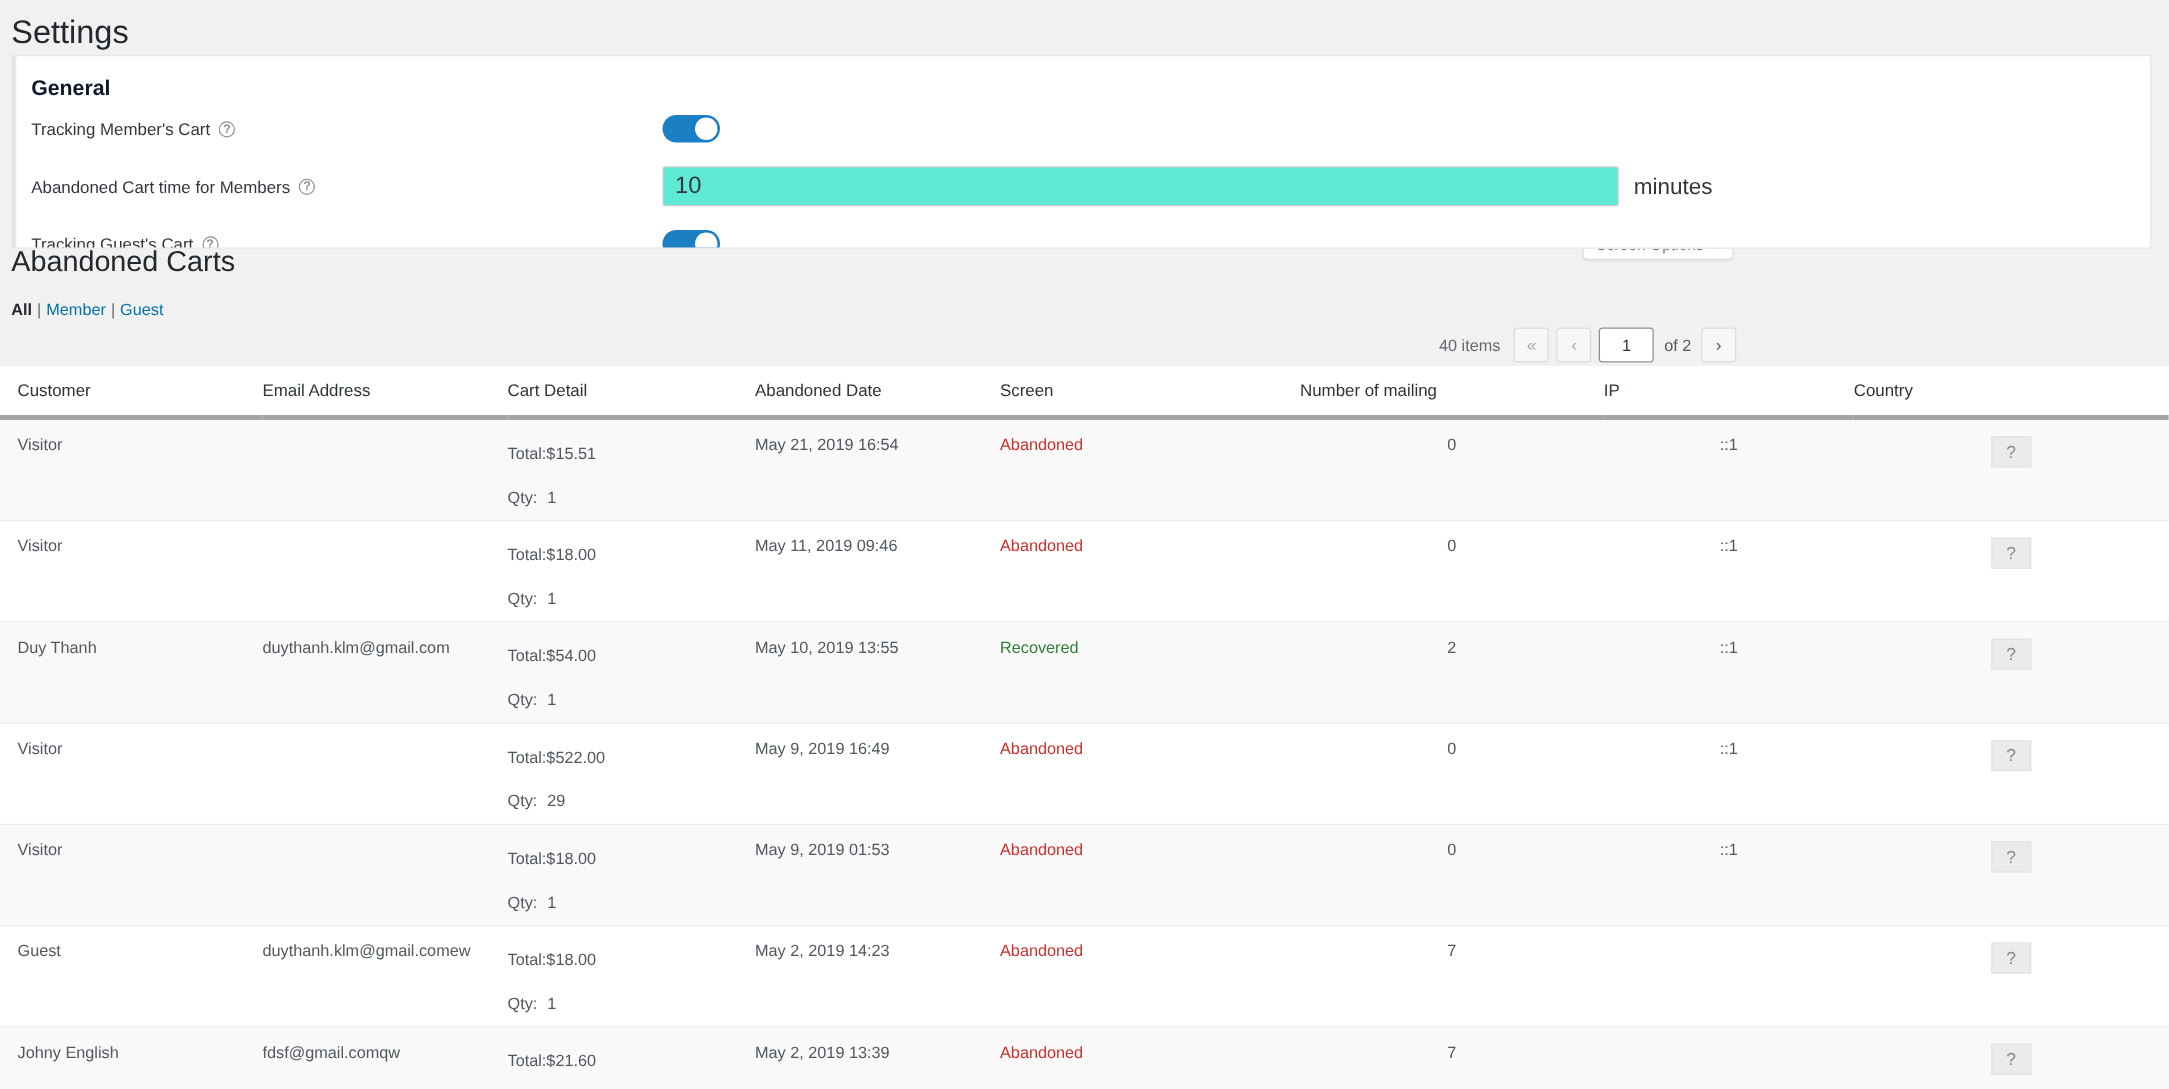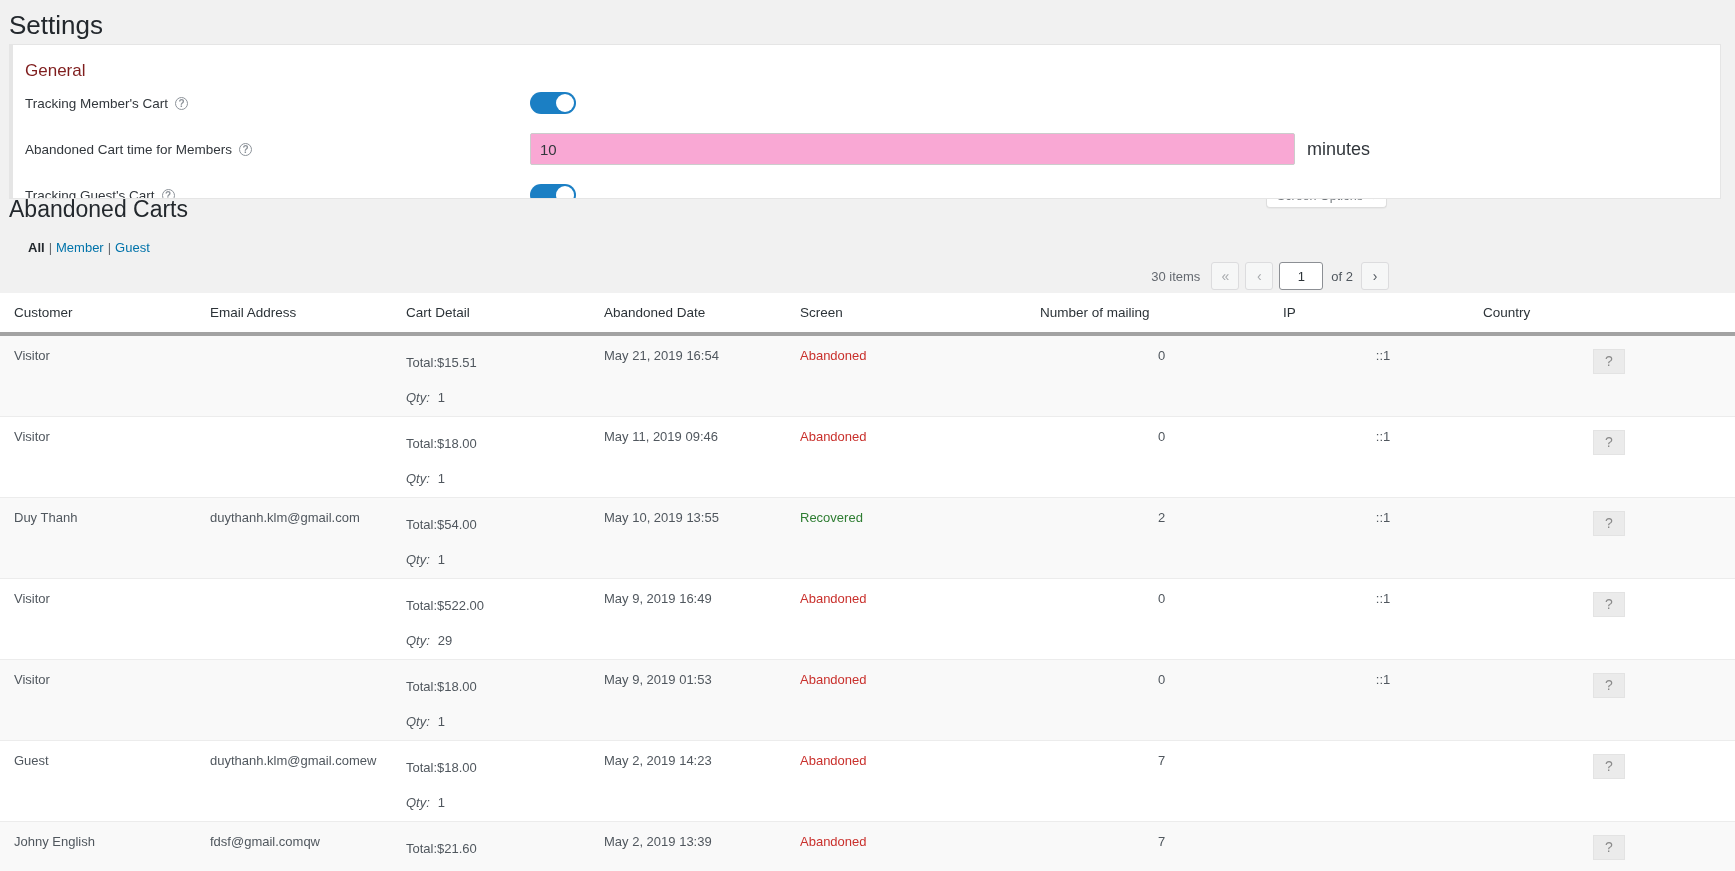--- a/index.html
+++ b/index.html
@@ -28,22 +28,22 @@
     top: 44px; left: 9px;
     width: 1712px; height: 155px;
     background: #fff;
     border: 1px solid #e5e5e5;
     border-left: 4px solid #e5e5e5;
     overflow: hidden;
     z-index: 3;
   }
   .panel-heading {
     font-size: 17px;
-    font-weight: 400;
-    color: #7f1d1d;
+    font-weight: 700;
+    color: #0f172a;
     margin: 0;
     padding: 16px 0 0 12px;
   }
   .setting-row {
     display: flex;
     align-items: center;
     padding: 0 1px 0 12px;
     height: 44px;
   }
   .setting-row.tall { height: 48px; }
@@ -78,23 +78,23 @@
     position: absolute;
     top: 2px; right: 2px;
     width: 18px; height: 18px;
     border-radius: 50%;
     background: #fff;
   }
   .num-input {
     width: 765px; height: 32px;
     border: 1px solid #ccc;
     border-radius: 2px;
-    background: #f9a8d4;
+    background: #5eead4;
     font-family: "Liberation Sans", sans-serif;
-    font-size: 15px;
+    font-size: 19px;
     color: #32373c;
     padding: 0 9px;
     outline: none;
   }
   .unit-label {
     font-size: 18px;
     color: #32373c;
     margin-left: 12px;
   }
 
@@ -130,21 +130,21 @@
     text-align: center;
   }
   .subsubsub {
     position: absolute;
     top: 240px; left: 9px;
     font-size: 13px;
     color: #0073aa;
     z-index: 2;
   }
   .subsubsub a { text-decoration: none; color: #0073aa; }
-  .subsubsub .current { color: #23282d; font-weight: 600; margin-left: 19px; }
+  .subsubsub .current { color: #23282d; font-weight: 600; }
   .subsubsub .sep { color: #646970; margin: 0 4px; }
 
   
   .tablenav {
     position: absolute;
     top: 262px; right: 10px;
     display: flex;
     align-items: center;
     gap: 6px;
     font-size: 13px;
@@ -212,21 +212,21 @@
   .c-status   { width: 240px; }
   .c-mail     { width: 243px; text-align: center; }
   .c-ip       { width: 200px; text-align: center; }
   .c-country  { width: 252px; text-align: center; }
 
   .cell-pad { padding: 12px 0 14px 0; }
 
   .cart-detail { padding: 20px 0 12px 0; line-height: 1.0; }
   .cart-detail .total { display: block; margin-bottom: 22px; }
   .cart-detail .qty { display: block; }
-  .cart-detail .qty .q-lbl { margin-right: 8px; font-style: italic; }
+  .cart-detail .qty .q-lbl { margin-right: 8px; }
 
   .status-abandoned { color: #c9302c; }
   .status-recovered { color: #2e7d32; }
 
   .flag-missing {
     display: inline-block;
     width: 32px; height: 25px;
     background: #ebebeb;
     border: 1px solid #e3e3e3;
     color: #8a8a8a;
@@ -281,21 +281,21 @@
     </div>
   </div>
 
   <h1 class="carts-title">Abandoned Carts</h1>
 
   <div class="subsubsub">
     <a class="current">All</a><span class="sep">|</span><a>Member</a><span class="sep">|</span><a>Guest</a>
   </div>
 
   <div class="tablenav">
-    <span class="displaying-num">30 items</span>
+    <span class="displaying-num">40 items</span>
     <span class="pg-btn">«</span>
     <span class="pg-btn">‹</span>
     <input class="pg-input" value="1" style="">
     <span class="pg-total">of 2</span>
     <span class="pg-btn enabled">›</span>
   </div>
 
   <table class="carts-table">
     <thead>
       <tr>

